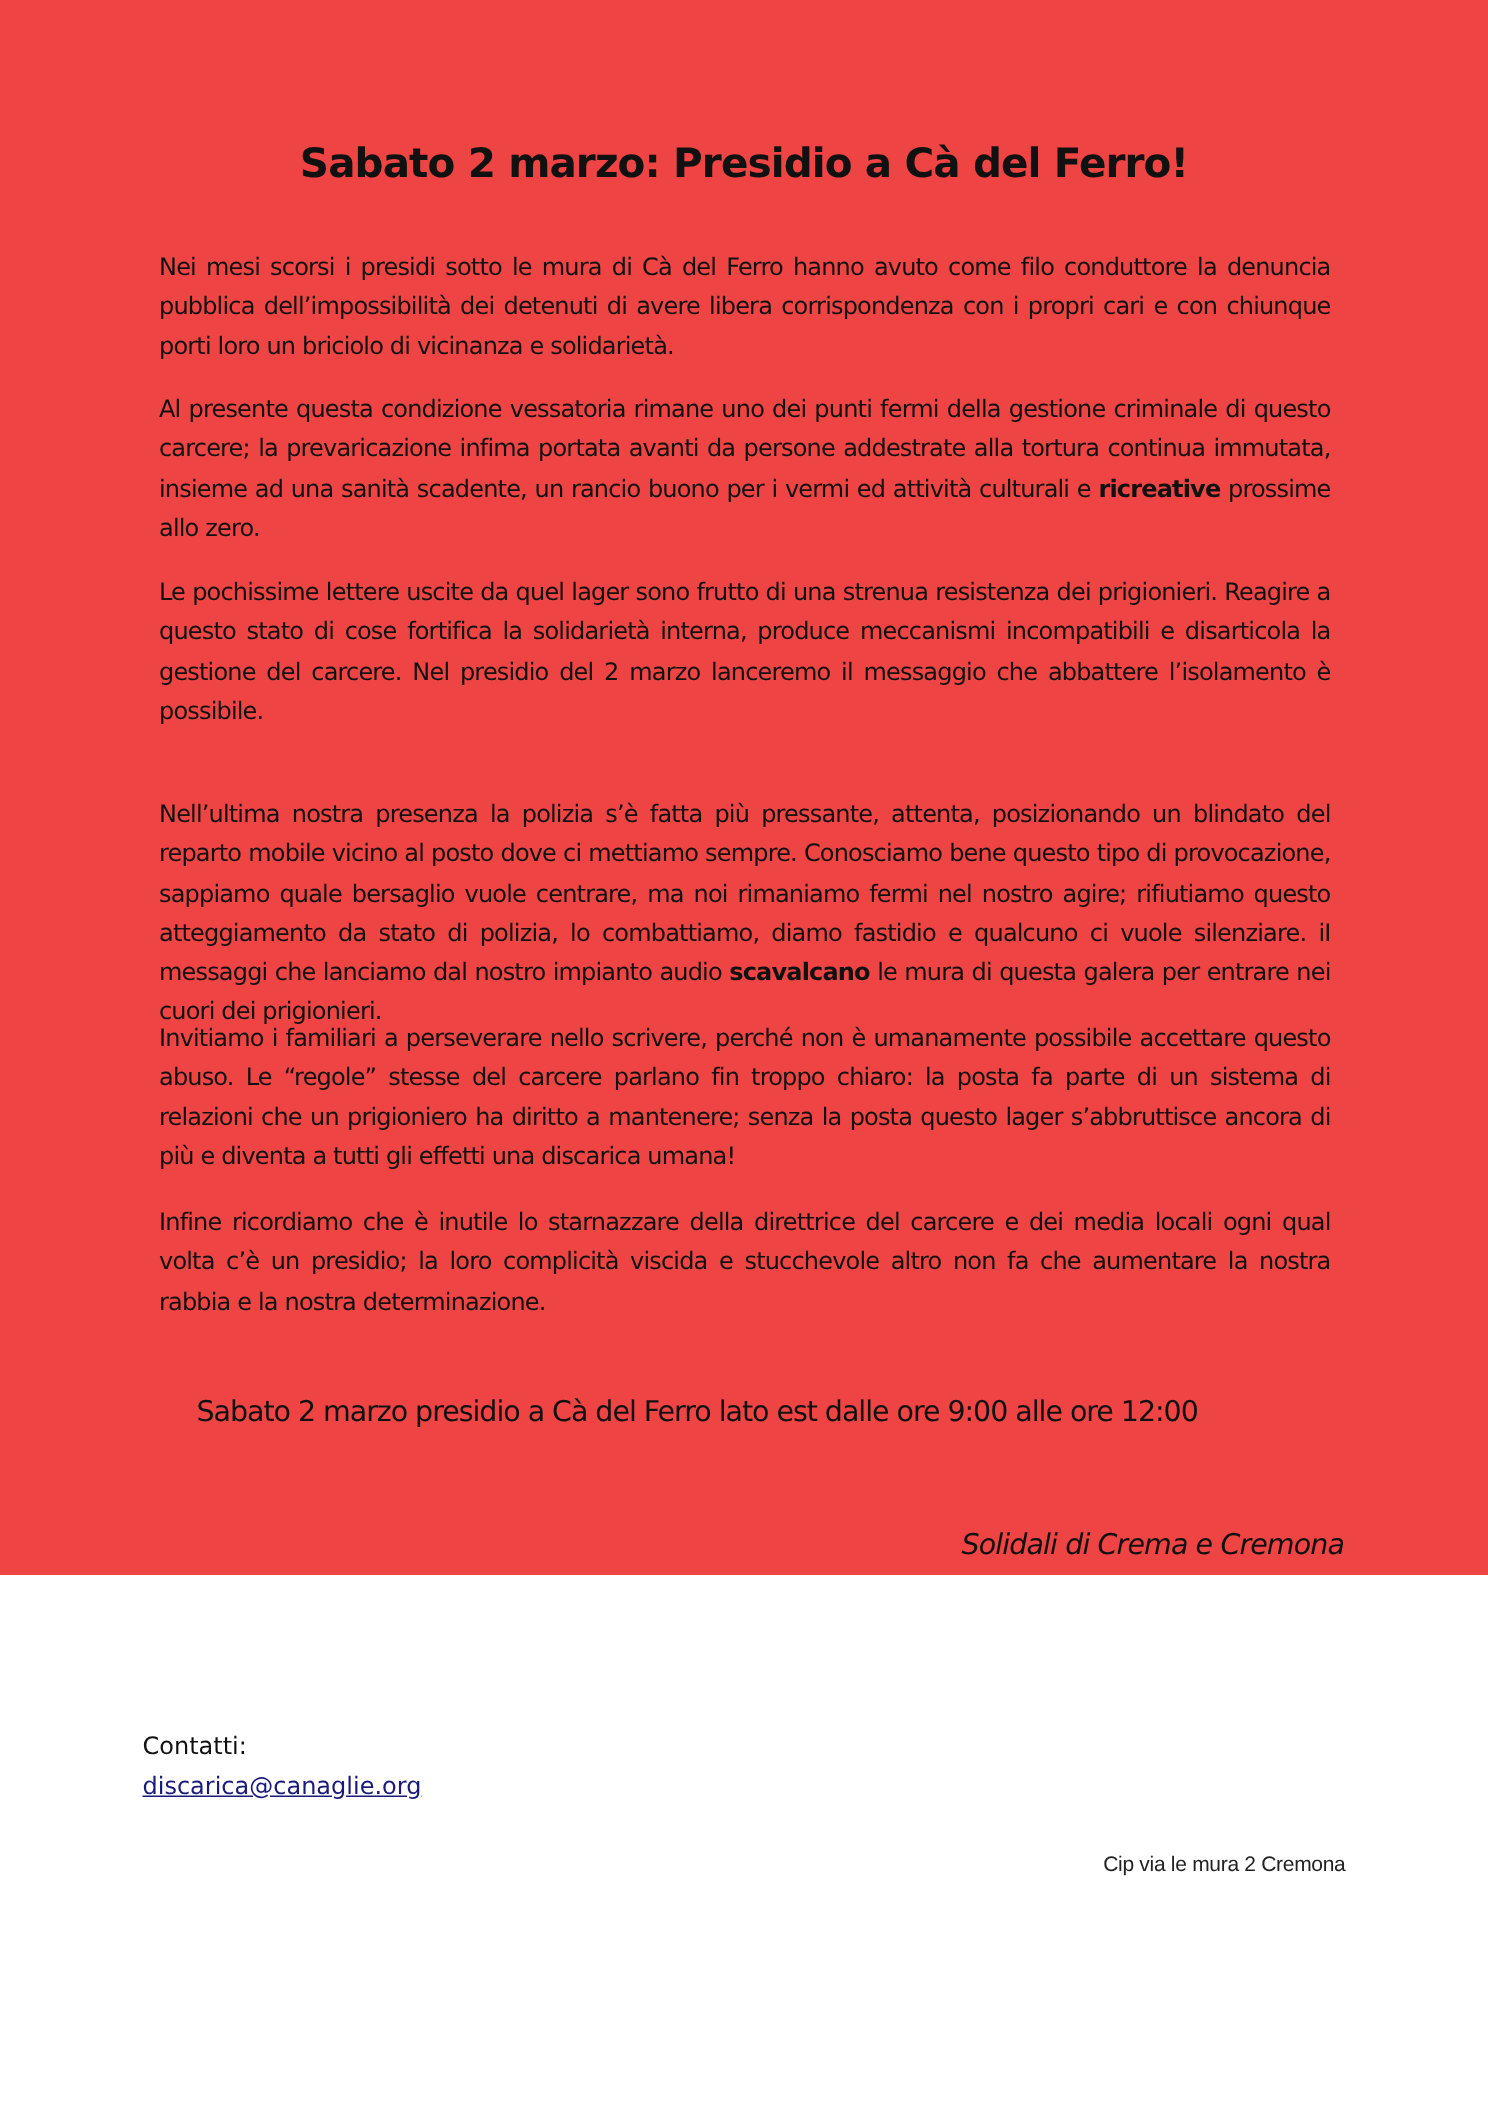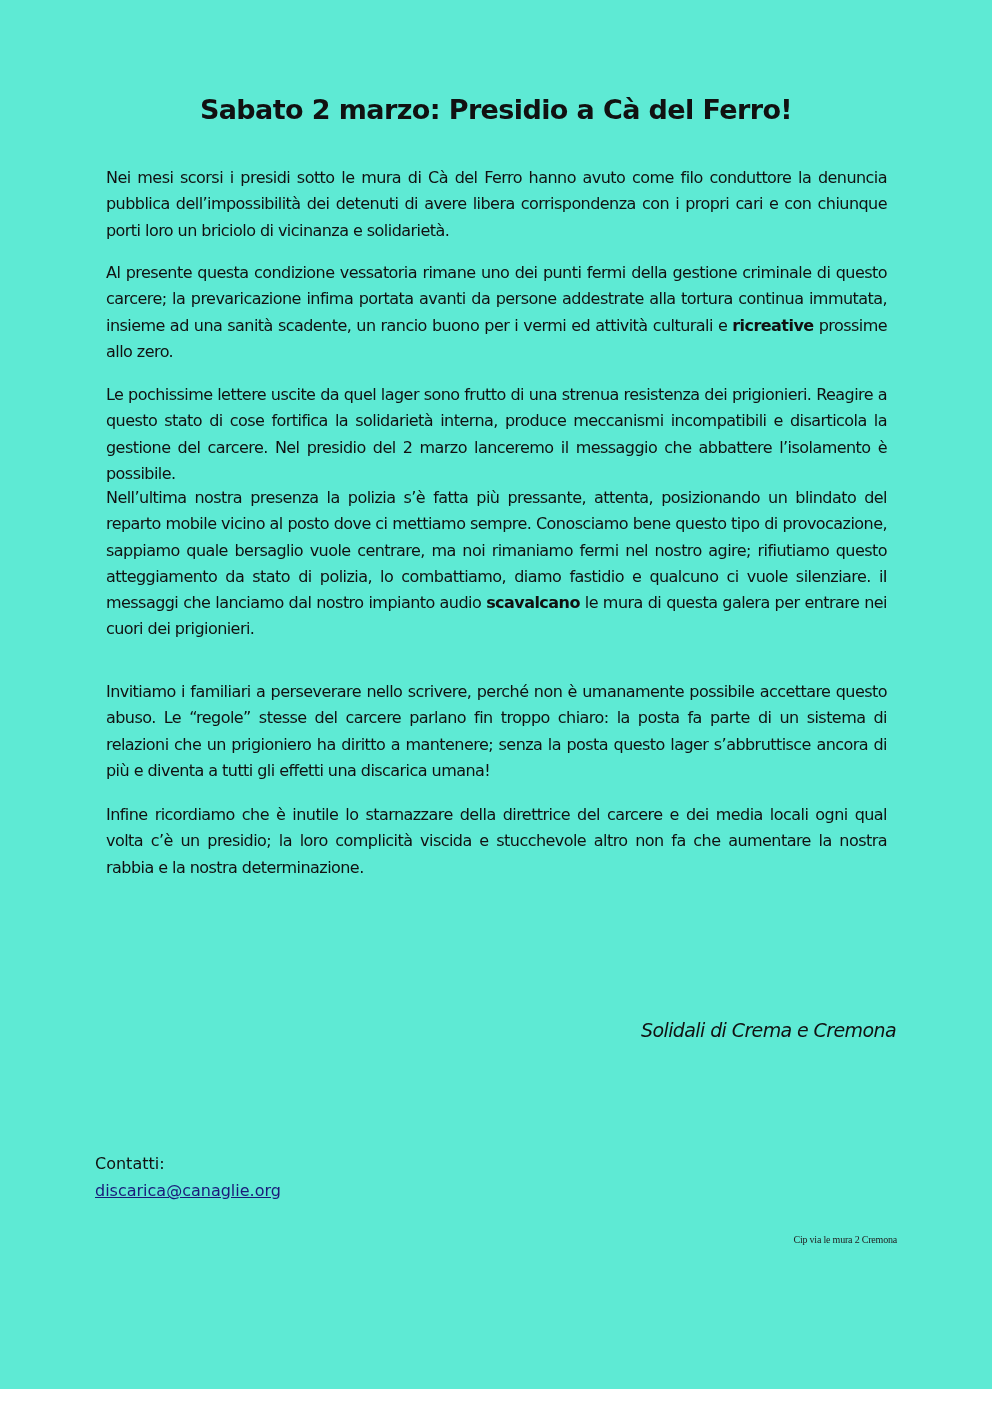--- a/index.html
+++ b/index.html
@@ -1,51 +1,51 @@
 <!DOCTYPE html>
 <html><head>
   <meta charset="utf-8">
   <style>
     html, body { margin: 0; padding: 0; background: #ffffff; }
     body { width: 992px; height: 1403px; position: relative; overflow: hidden; color: #111; }
-    .page { position: absolute; left: 0; top: 0; width: 992px; height: 1389px; background: #5eead4; }
+    .page { position: absolute; left: 0; top: 0; width: 992px; height: 1050px; background: #ef4444; }
     .title {
       position: absolute; left: 0; width: 992px; top: 94px; text-align: center;
       font-family: "DejaVu Sans", sans-serif; font-weight: bold; font-size: 27px;
       letter-spacing: -0.6px; color: #111;
     }
     .body-text {
       position: absolute; left: 95px; width: 803px;
       font-family: "DejaVu Sans", sans-serif; font-size: 16px; line-height: 26.3px;
       text-align: justify; letter-spacing: -0.55px; color: #111;
     }
     .p { margin: 11px; }
     .p b { font-weight: bold; }
     .p1 { top: 154px; }
     .p2 { top: 249px; }
     .p3 { top: 371px; }
-    .p4 { top: 474px; }
+    .p4 { top: 519px; }
     .p5 { top: 668px; }
     .p6 { top: 791px; }
     .event {
       position: absolute; left: 131px; top: 930px;
       font-family: "DejaVu Sans", sans-serif; font-size: 19px; letter-spacing: -0.7px; color: #111;
     }
     .sign {
       position: absolute; right: 96px; top: 1019px;
       font-family: "DejaVu Sans", sans-serif; font-style: italic; font-size: 19px; letter-spacing: -0.6px; color: #111; text-align: center;
     }
     .contacts {
       position: absolute; left: 95px; top: 1106px;
       font-family: "DejaVu Sans", sans-serif; font-size: 16px; line-height: 27px; color: #111; margin-top: 44px;
     }
     .contacts a { color: #1a1a7a; text-decoration: underline; display: block; }
     .footer {
       position: absolute; right: 95px; top: 1234px;
-      font-family: Liberation Serif, serif; font-size: 10px; color: #222; letter-spacing: -0.2px;
+      font-family: Liberation Sans, sans-serif; font-size: 14px; color: #222; letter-spacing: -0.2px;
     }
   </style>
 </head>
 <body>
 
 <div class="page">
   <div class="title">Sabato 2 marzo: Presidio a Cà del Ferro!</div>
 
   <div class="body-text p1">
     <p class="p"><span>Nei mesi scorsi i presidi sotto le mura di Cà del Ferro hanno avuto come filo conduttore la denuncia pubblica dell’impossibilità dei detenuti di  avere libera corrispondenza con i propri cari e con chiunque porti loro un briciolo di vicinanza e solidarietà.</span></p>
@@ -64,20 +64,21 @@
   </div>
 
   <div class="body-text p5">
     <p class="p"><span>Invitiamo i familiari a perseverare nello scrivere, perché non è umanamente possibile accettare questo abuso. Le “regole” stesse del carcere parlano fin troppo chiaro: la posta fa parte di un sistema di relazioni che un prigioniero ha diritto a mantenere; senza la posta questo lager s’abbruttisce ancora di più e  diventa a tutti gli effetti una discarica umana!</span></p>
   </div>
 
   <div class="body-text p6">
     <p class="p"><span>Infine ricordiamo che è inutile lo starnazzare della direttrice del carcere e dei media locali ogni qual volta c’è un presidio; la loro complicità viscida e stucchevole altro non fa che aumentare la nostra rabbia e la nostra determinazione.</span></p>
   </div>
 
+  <div class="event">Sabato 2 marzo presidio a Cà del Ferro lato est dalle ore 9:00 alle ore 12:00</div>
 
   <div class="sign">Solidali di Crema e Cremona</div>
 
   <div class="contacts">
     <div>Contatti:</div>
     <a href="#">discarica@canaglie.org</a>
   </div>
 
   <div class="footer">Cip via le mura 2 Cremona</div>
 </div>

